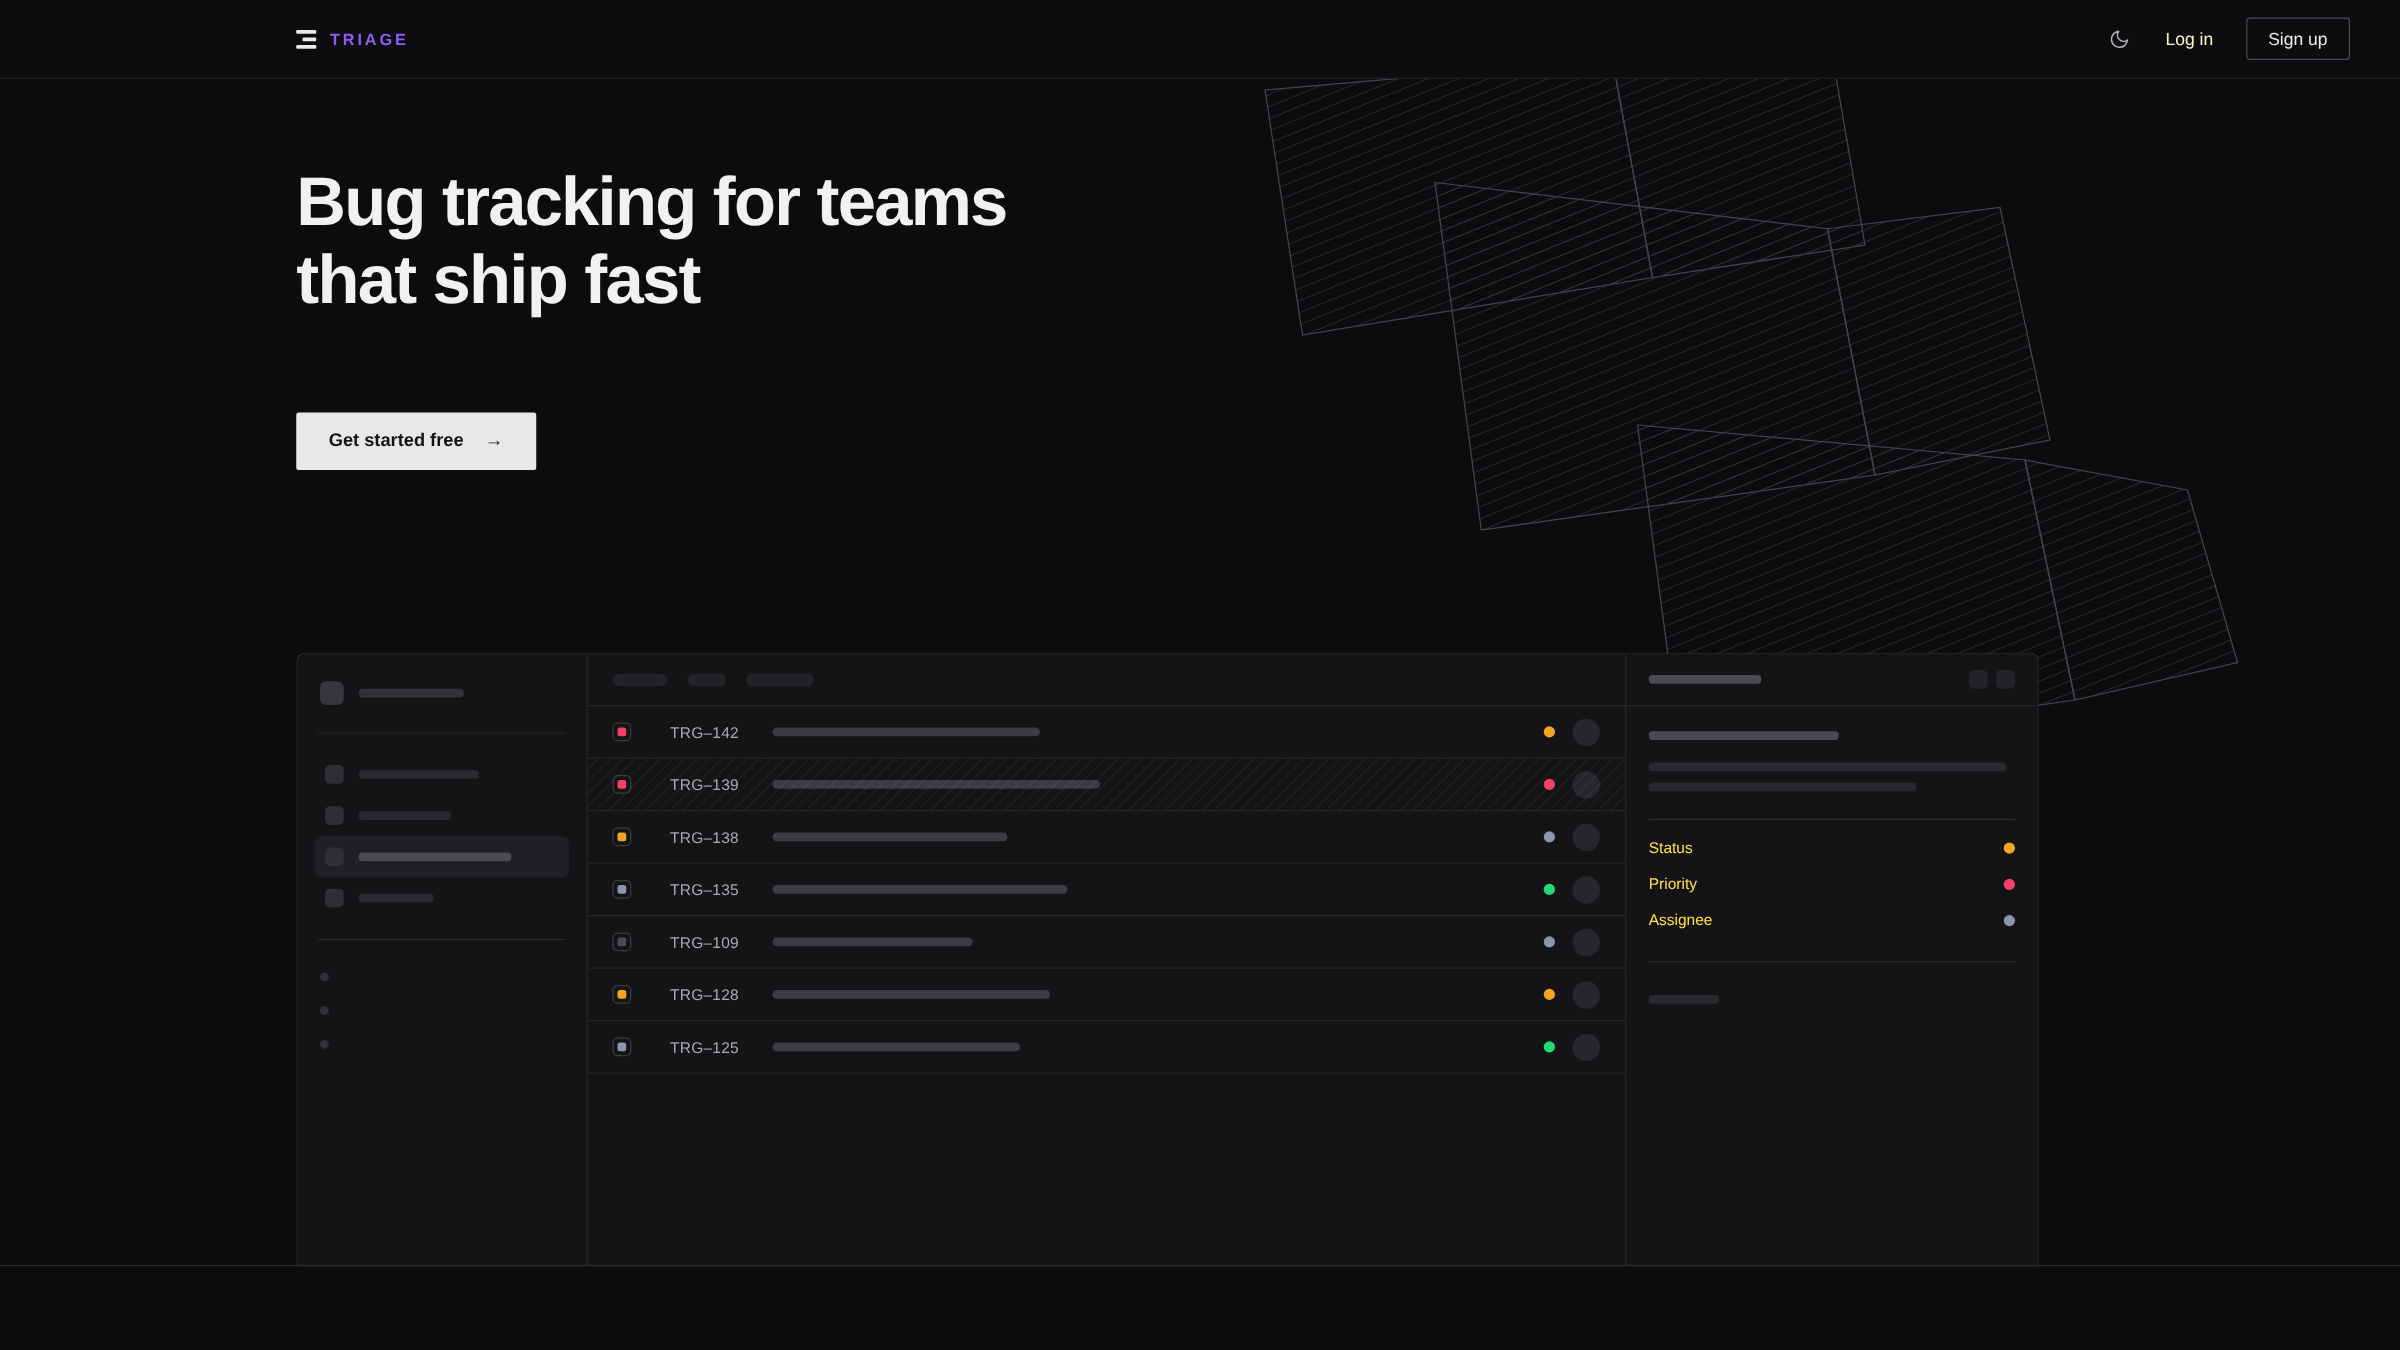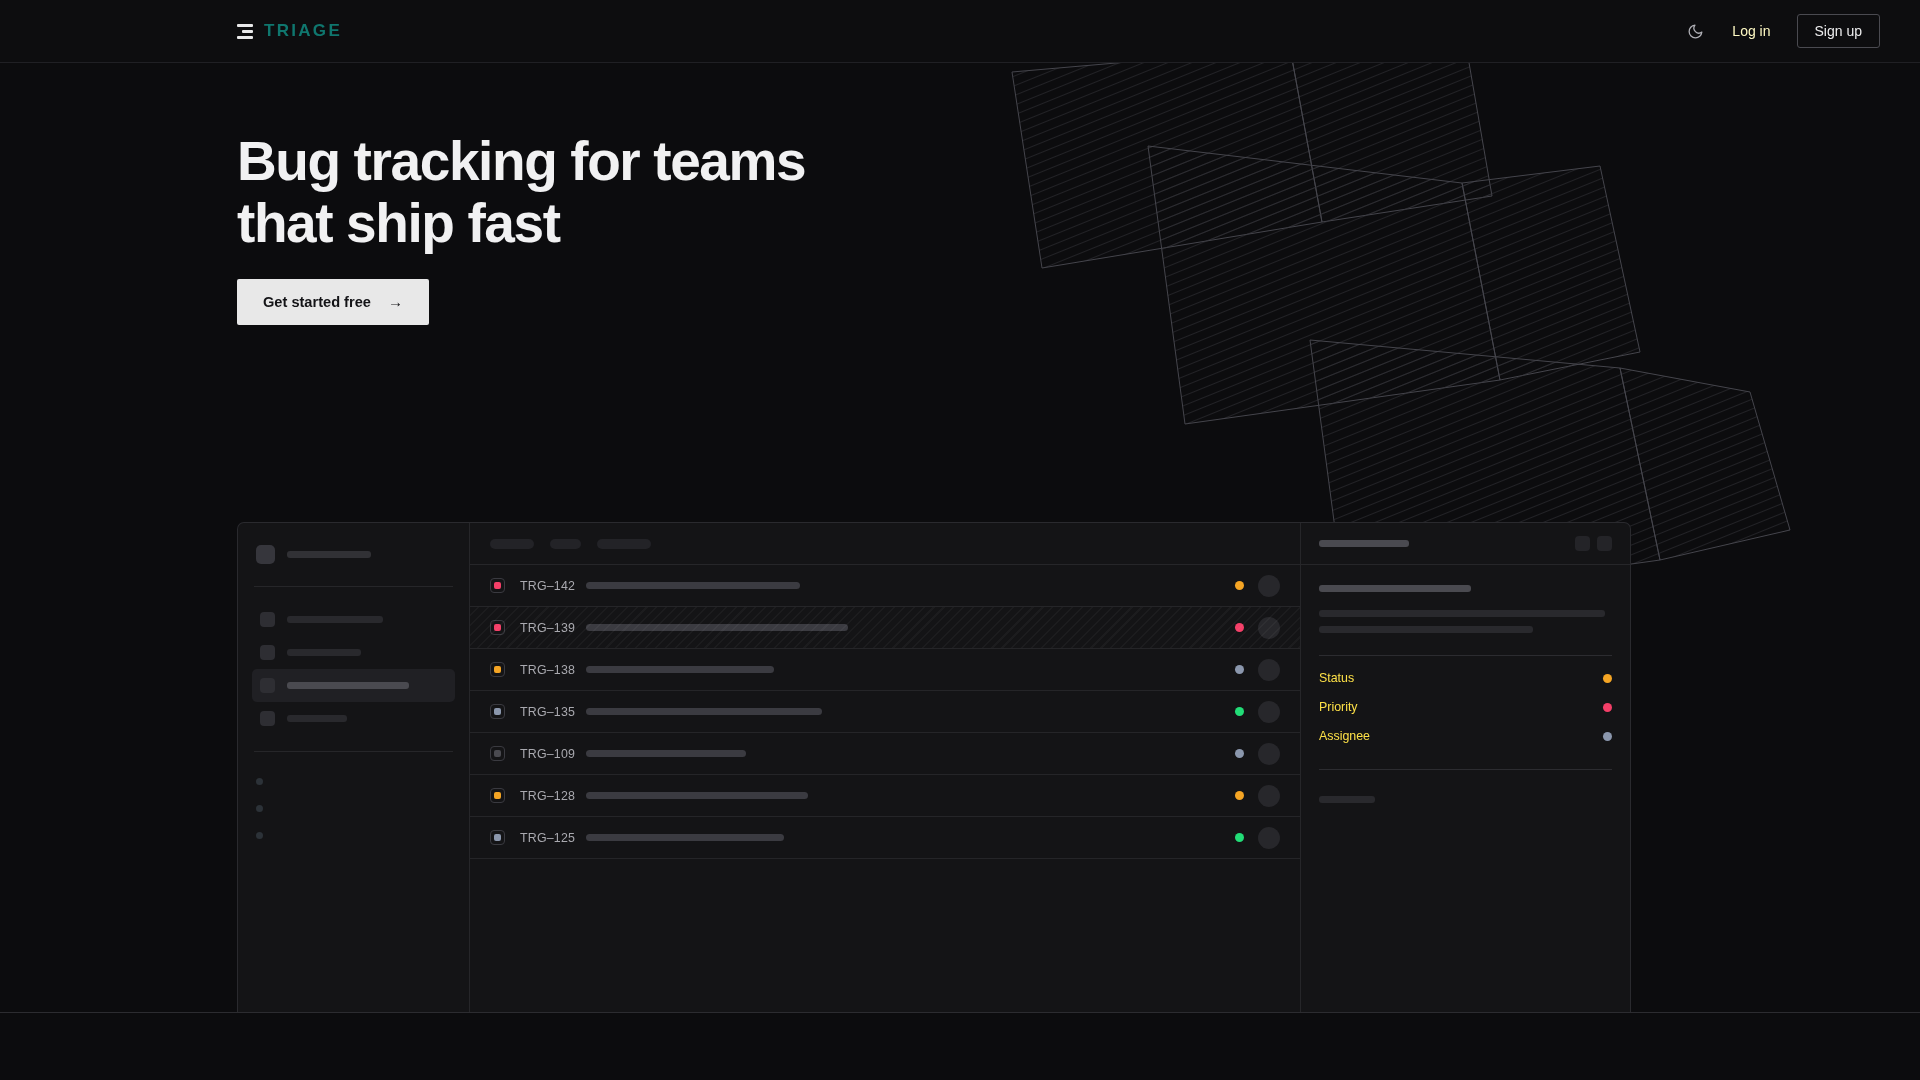--- a/index.html
+++ b/index.html
@@ -28,21 +28,21 @@
     padding:0 40px 0 237px;
     background:#0d0d0f;
   }
   .brand { display:flex; align-items:center; gap:11px; }
   .brand-mark { display:flex; flex-direction:column; gap:3px; width:16px; }
   .brand-mark i { display:block; height:3px; background:#e9e9ea; border-radius:1px; }
   .brand-mark i:nth-child(1){ width:16px; }
   .brand-mark i:nth-child(2){ width:11px; margin-left:5px; }
   .brand-mark i:nth-child(3){ width:16px; }
   .brand-name {
-    font-size:17px; font-weight:700; letter-spacing:2.3px; color:#0f766e;
+    font-size:13px; font-weight:700; letter-spacing:2.3px; color:#8b5cf6;
   }
   .header-right {
     margin-left:auto; display:flex; align-items:center; gap:26px;
   }
   .icon-btn {
     width:22px; height:22px; display:flex; align-items:center; justify-content:center;
     cursor:pointer;
   }
   .login-link {
     font-size:14px; color:#fef9c3; text-decoration:none; cursor:pointer;
@@ -63,21 +63,21 @@
     font-size:55px; line-height:1.12; font-weight:700;
     letter-spacing:-1.4px; color:#f1f1f2;
     max-width:720px;
   }
   .hero-sub {
     margin-top:34px;
     font-size:16.5px; line-height:1.72; color:#9a9aa0;
     max-width:480px;
   }
   .hero-cta {
-    margin-top:25px;
+    margin-top:76px;
     display:inline-flex; align-items:flex-start; gap:17px;
     background:#e8e8e8; color:#131316;
     border:none; border-radius:2px;
     font-size:14.6px; font-weight:700;
     padding:15px 26px; cursor:pointer;
     font-family:"Liberation Sans", sans-serif;
   }
   .hero-cta .arrow { font-size:15px; line-height:1; }
 
   
@@ -118,21 +118,21 @@
   
   .app-list { flex:1; display:flex; flex-direction:column; min-width:0; }
   .list-toolbar {
     height:42px; flex:none;
     border-bottom:1px solid #262629;
     display:flex; align-items:center; gap:16px;
     padding:0 20px;
   }
   .chip { height:10px; border-radius:5px; background:#232327; }
   .issue-row {
-    display:flex; align-items:center; gap:0;
+    display:flex; align-items:center; gap:16px;
     height:42px; flex:none;
     border-bottom:1px solid #252528;
     padding:0 20px;
     cursor:pointer;
     position:relative;
   }
   .issue-row.selected::before {
     content:""; position:absolute; inset:0;
     background:repeating-linear-gradient(-45deg,
       rgba(255,255,255,.035) 0px, rgba(255,255,255,.035) 1.5px,

